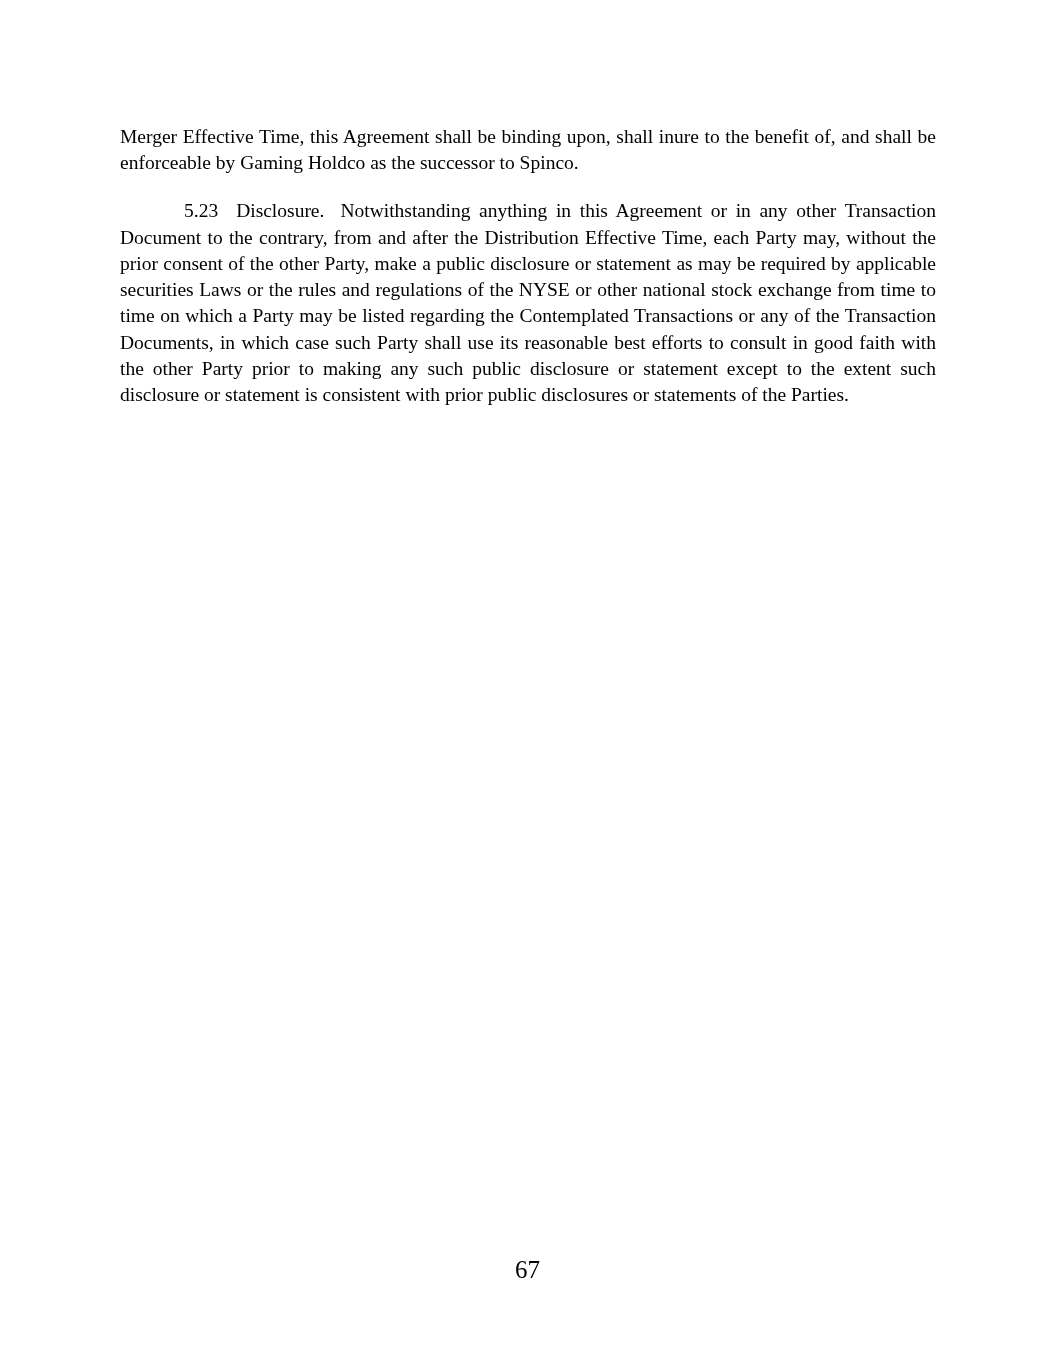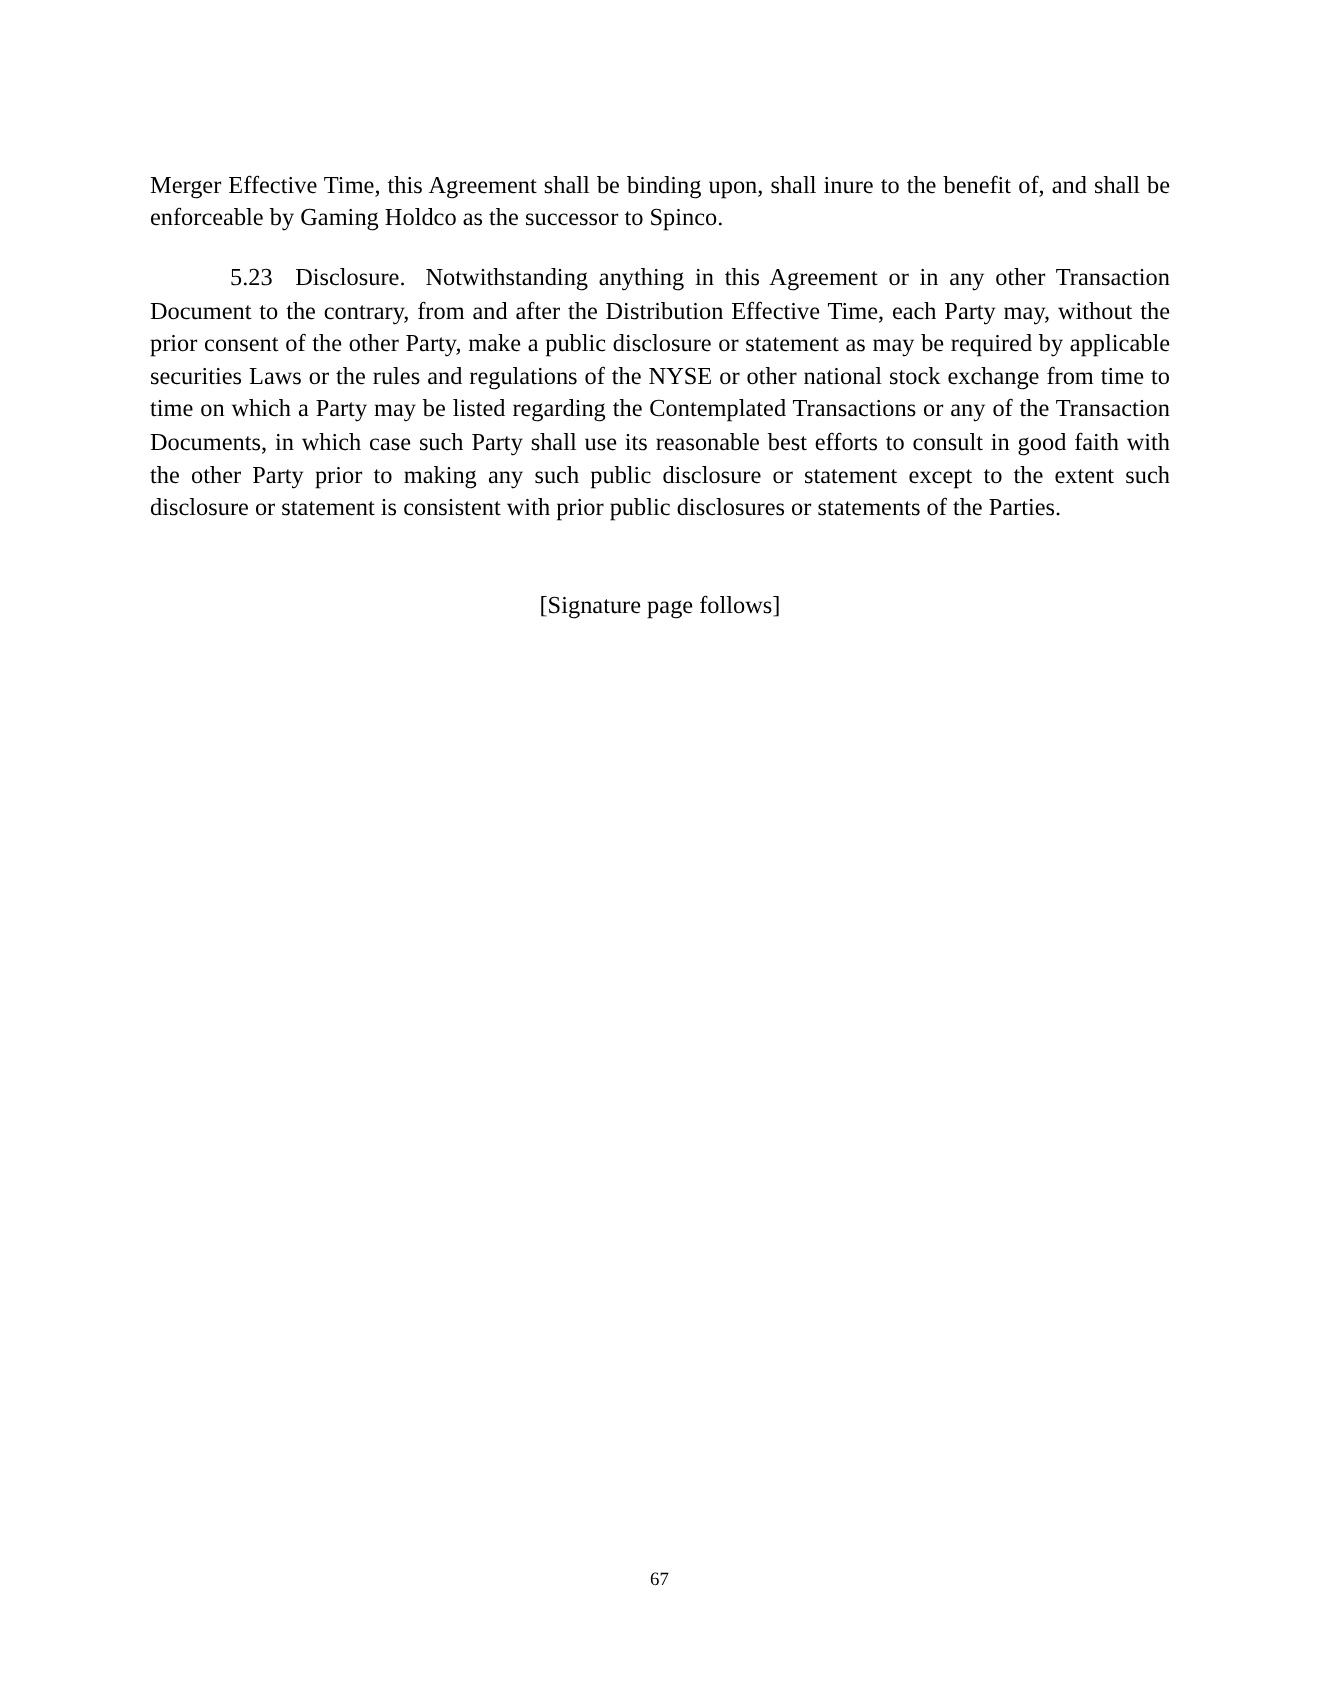--- a/index.html
+++ b/index.html
@@ -15,21 +15,21 @@
     position: relative;
     width: 1055px;
     height: 1365px;
     margin: 0 auto;
     background: #ffffff;
     box-sizing: border-box;
   }
   .content {
     position: absolute;
     left: 120px;
-    top: 136px;
+    top: 124px;
     width: 816px;
   }
   p.body-para {
     margin: 0 0 22px 0;
     font-size: 19.5px;
     line-height: 1.345;
     text-align: justify;
     text-justify: inter-word;
     hyphens: none;
   }
@@ -55,33 +55,32 @@
     text-align: center;
     font-size: 19.5px;
     line-height: 1.345;
   }
   .page-number {
     position: absolute;
     left: 0;
     right: 0;
     top: 1256px;
     text-align: center;
-    font-size: 15px;
+    font-size: 25px;
   }
 </style>
 </head>
 <body>
 
 <div class="page">
 
   <div class="content">
 
     <p class="body-para">Merger Effective Time, this Agreement shall be binding upon, shall inure to the benefit of, and shall be enforceable by Gaming Holdco as the successor to Spinco.</p>
 
     <p class="body-para indented"><span class="section-number">5.23</span><span class="gap-after-number"></span><span class="section-title">Disclosure</span><span>.</span><span class="gap-after-title"></span><span>Notwithstanding anything in this Agreement or in any other Transaction Document to the contrary, from and after the Distribution Effective Time, each Party may, without the prior consent of the other Party, make a public disclosure or statement as may be required by applicable securities Laws or the rules and regulations of the NYSE or other national stock exchange from time to time on which a Party may be listed regarding the Contemplated Transactions or any of the Transaction Documents, in which case such Party shall use its reasonable best efforts to consult in good faith with the other Party prior to making any such public disclosure or statement except to the extent such disclosure or statement is consistent with prior public disclosures or statements of the Parties.</span></p>
 
-    <p class="center-note">[Signature page follows]</p>
 
   </div>
 
   <div class="page-number">67</div>
 
 </div>
 
 </body></html>

